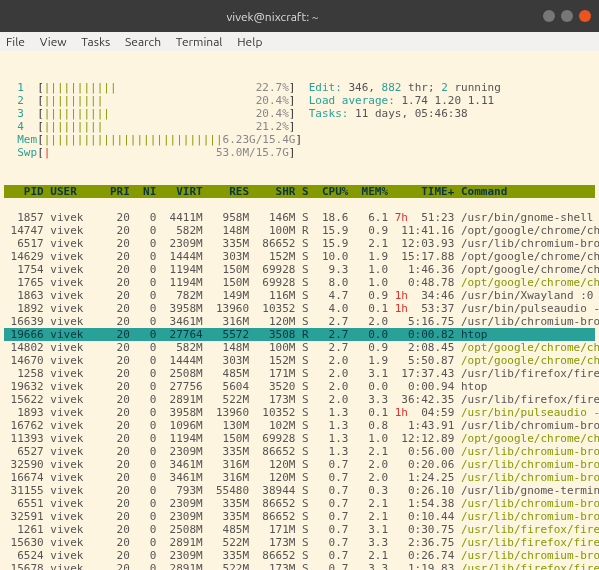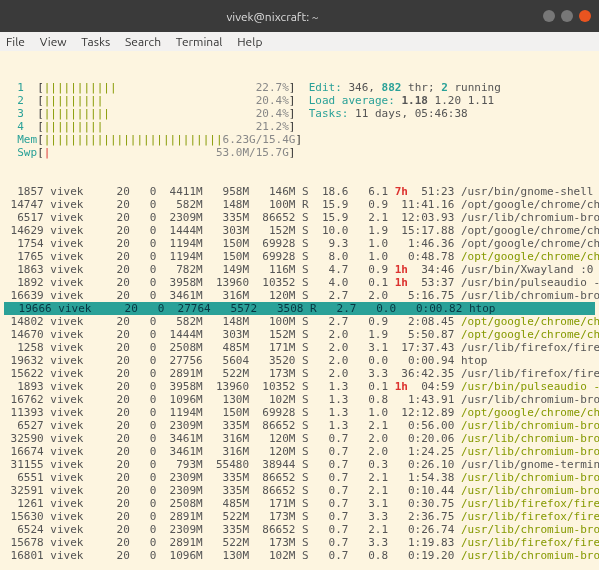--- a/index.html
+++ b/index.html
@@ -43,32 +43,32 @@
     overflow: hidden;
   }
   
   .term { background: #fdf6e3; } 
   .term { background: #2d0922; color:#ccc; }
   
   .term { background: #fdf5e0; color:#555; }
   .cyan { color:#2aa198; }
   .green { color:#859900; }
   .red  { color:#dc322f; }
-  .bold { font-weight:bold; }
+  .bold { font-weight:normal; }
   .black{ color:#333; }
   .gray { color:#888; }
   .bar  { letter-spacing:0; }
   .hdr {
     background: #859900;
     color: #073642;
     font-weight: bold;
     display: block;
   }
   .row { display:block; min-height:13px;}
-  .hl  { background:#2aa198; color:#073642;padding-left:8px; }
+  .hl  { background:#2aa198; color:#073642; }
 </style>
 </head>
 <body>
 
 <div class="titlebar">
   <span class="title">vivek@nixcraft: ~</span>
   <span class="winbtn min"></span>
   <span class="winbtn max"></span>
   <span class="winbtn cls"></span>
 </div>
@@ -78,22 +78,23 @@
   <span>View</span>
   <span>Tasks</span>
   <span>Search</span>
   <span>Terminal</span>
   <span>Help</span>
 </div>
 
 <div class="term">
 <div id="meters">
   <span class="cyan">1</span>  <span class="black">[</span><span class="green bar">|||||||||||</span>                     <span class="gray">22.7%</span><span class="black">]</span>  <span class="cyan">Edit: </span>346, <span class="cyan bold">882</span> thr; <span class="cyan bold">2</span> running
-  <span class="cyan">2</span>  <span class="black">[</span><span class="green bar">|||||||||</span>                       <span class="gray">20.4%</span><span class="black">]</span>  <span class="cyan">Load average: </span><span class="bold">1.18</span> 1.20 1.11
+  <span class="cyan">2</span>  <span class="black">[</span><span class="green bar">|||||||||</span>                       <span class="gray">20.4%</span><span class="black">]</span>  <span class="cyan">Load average: </span><span class="bold">1.74</span> 1.20 1.11
   <span class="cyan">3</span>  <span class="black">[</span><span class="green bar">||||||||||</span>                      <span class="gray">20.4%</span><span class="black">]</span>  <span class="cyan">Tasks: </span>11 days, 05:46:38
   <span class="cyan">4</span>  <span class="black">[</span><span class="green bar">|||||||||</span>                       <span class="gray">21.2%</span><span class="black">]</span>
   <span class="cyan">Mem</span><span class="black">[</span><span class="green bar">|||||||||||||||||||||||||||</span><span class="gray">6.23G/15.4G</span><span class="black">]</span>
   <span class="cyan">Swp</span><span class="black">[</span><span class="red bar">|</span>                         <span class="gray">53.0M/15.7G</span><span class="black">]</span>
 
 </div>
+<span class="hdr" id="hdr">   PID USER     PRI  NI   VIRT    RES    SHR S  CPU%  MEM%     TIME+ Command              </span>
 <div id="procs"><span class="row">  1857 vivek     20   0  4411M   958M   146M S  18.6   6.1 <span class="red bold">7h</span>  51:23 /usr/bin/gnome-shell</span><span class="row"> 14747 vivek     20   0   582M   148M   100M R  15.9   0.9  11:41.16 /opt/google/chrome/chrome --type</span><span class="row">  6517 vivek     20   0  2309M   335M  86652 S  15.9   2.1  12:03.93 /usr/lib/chromium-browser/chromi</span><span class="row"> 14629 vivek     20   0  1444M   303M   152M S  10.0   1.9  15:17.88 /opt/google/chrome/chrome</span><span class="row">  1754 vivek     20   0  1194M   150M  69928 S   9.3   1.0   1:46.36 /opt/google/chrome/chrome --type</span><span class="row">  1765 vivek     20   0  1194M   150M  69928 S   8.0   1.0   0:48.78 <span class="green">/opt/google/chrome/chrome --type</span></span><span class="row">  1863 vivek     20   0   782M   149M   116M S   4.7   0.9 <span class="red bold">1h</span>  34:46 /usr/bin/Xwayland :0 -rootless -</span><span class="row">  1892 vivek     20   0  3958M  13960  10352 S   4.0   0.1 <span class="red bold">1h</span>  53:37 /usr/bin/pulseaudio --start --lo</span><span class="row"> 16639 vivek     20   0  3461M   316M   120M S   2.7   2.0   5:16.75 /usr/lib/chromium-browser/chromi</span><span class="row hl"> 19666 vivek     20   0  27764   5572   3508 R   2.7   0.0   0:00.82 htop</span><span class="row"> 14802 vivek     20   0   582M   148M   100M S   2.7   0.9   2:08.45 <span class="green">/opt/google/chrome/chrome --type</span></span><span class="row"> 14670 vivek     20   0  1444M   303M   152M S   2.0   1.9   5:50.87 <span class="green">/opt/google/chrome/chrome</span></span><span class="row">  1258 vivek     20   0  2508M   485M   171M S   2.0   3.1  17:37.43 /usr/lib/firefox/firefox -conten</span><span class="row"> 19632 vivek     20   0  27756   5604   3520 S   2.0   0.0   0:00.94 htop</span><span class="row"> 15622 vivek     20   0  2891M   522M   173M S   2.0   3.3  36:42.35 /usr/lib/firefox/firefox</span><span class="row">  1893 vivek     20   0  3958M  13960  10352 S   1.3   0.1 <span class="red bold">1h</span>  04:59 <span class="green">/usr/bin/pulseaudio --start --lo</span></span><span class="row"> 16762 vivek     20   0  1096M   130M   102M S   1.3   0.8   1:43.91 /usr/lib/chromium-browser/chromi</span><span class="row"> 11393 vivek     20   0  1194M   150M  69928 S   1.3   1.0  12:12.89 <span class="green">/opt/google/chrome/chrome --type</span></span><span class="row">  6527 vivek     20   0  2309M   335M  86652 S   1.3   2.1   0:56.00 <span class="green">/usr/lib/chromium-browser/chromi</span></span><span class="row"> 32590 vivek     20   0  3461M   316M   120M S   0.7   2.0   0:20.06 <span class="green">/usr/lib/chromium-browser/chromi</span></span><span class="row"> 16674 vivek     20   0  3461M   316M   120M S   0.7   2.0   1:24.25 <span class="green">/usr/lib/chromium-browser/chromi</span></span><span class="row"> 31155 vivek     20   0   793M  55480  38944 S   0.7   0.3   0:26.10 /usr/lib/gnome-terminal/gnome-te</span><span class="row">  6551 vivek     20   0  2309M   335M  86652 S   0.7   2.1   1:54.38 <span class="green">/usr/lib/chromium-browser/chromi</span></span><span class="row"> 32591 vivek     20   0  2309M   335M  86652 S   0.7   2.1   0:10.44 <span class="green">/usr/lib/chromium-browser/chromi</span></span><span class="row">  1261 vivek     20   0  2508M   485M   171M S   0.7   3.1   0:30.75 <span class="green">/usr/lib/firefox/firefox -conten</span></span><span class="row"> 15630 vivek     20   0  2891M   522M   173M S   0.7   3.3   2:36.75 <span class="green">/usr/lib/firefox/firefox</span></span><span class="row">  6524 vivek     20   0  2309M   335M  86652 S   0.7   2.1   0:26.74 <span class="green">/usr/lib/chromium-browser/chromi</span></span><span class="row"> 15678 vivek     20   0  2891M   522M   173M S   0.7   3.3   1:19.83 <span class="green">/usr/lib/firefox/firefox</span></span><span class="row"> 16801 vivek     20   0  1096M   130M   102M S   0.7   0.8   0:19.20 <span class="green">/usr/lib/chromium-browser/chromi</span></span></div>
 
 </div>
 
 </body></html>

